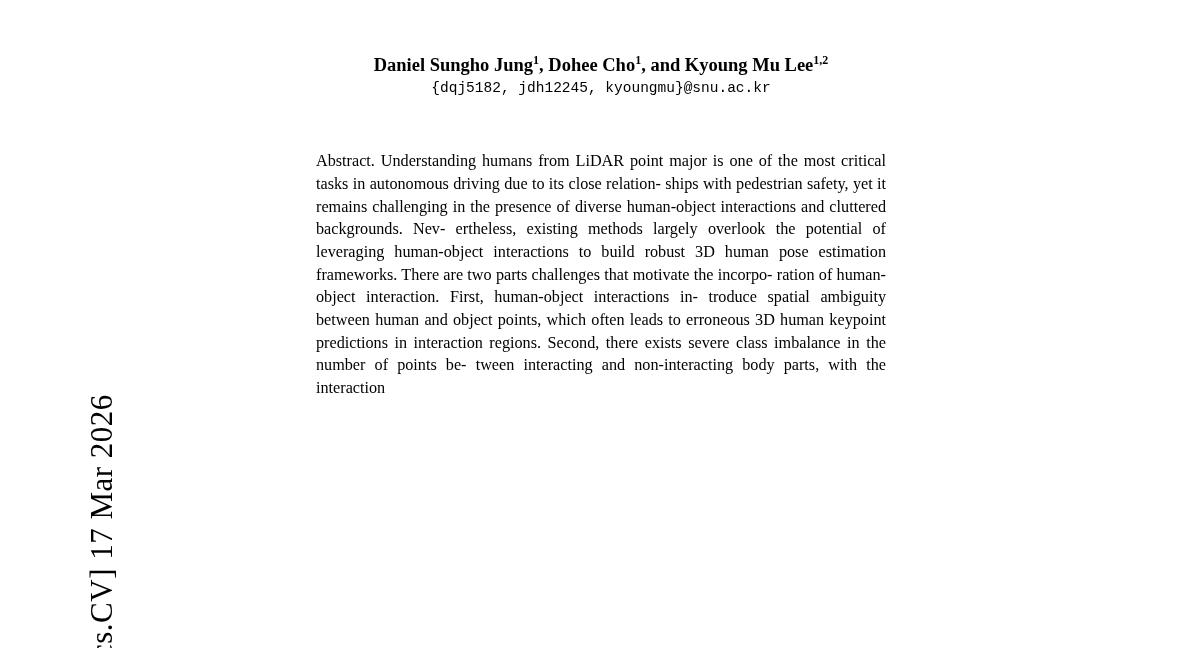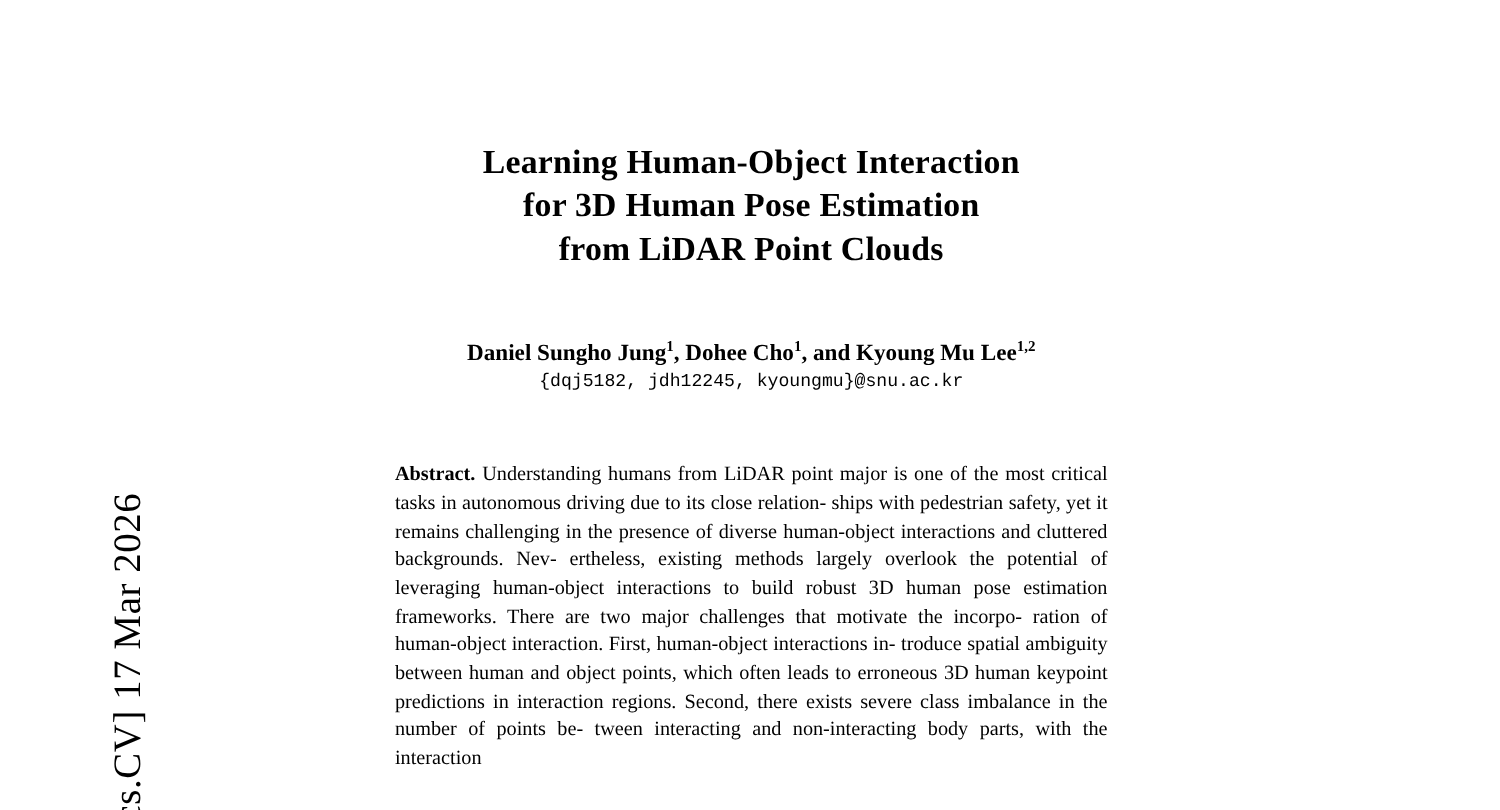--- a/index.html
+++ b/index.html
@@ -83,55 +83,50 @@
 
   .abstract {
     margin-top: 52px;
     font-size: 16.2px;
     line-height: 22.7px;
     text-align: justify;
     text-justify: inter-word;
     hyphens: manual;
   }
   .abstract .lead {
-    font-weight: bold;
+    font-weight: normal;
   }
 </style>
 </head>
 <body>
 
 <div class="page">
 
   <div class="arxiv-stamp">cs.CV]  17 Mar 2026</div>
 
   <div class="column">
 
-    <div class="title">
-      <span class="title-line">Learning Human-Object Interaction</span>
-      <span class="title-line">for 3D Human Pose Estimation</span>
-      <span class="title-line">from LiDAR Point Clouds</span>
-    </div>
 
     <div class="authors">
       <span>Daniel Sungho Jung</span><sup>1</sup><span>, </span><span>Dohee Cho</span><sup>1</sup><span>, and </span><span>Kyoung Mu Lee</span><sup>1,2</sup>
     </div>
 
 
     <div class="email">{dqj5182, jdh12245, kyoungmu}@snu.ac.kr</div>
 
     <div class="abstract">
       <span class="lead">Abstract.</span>
       <span>
         <span>Understanding humans from LiDAR point major is one of</span>
         <span>the most critical tasks in autonomous driving due to its close relation-</span>
         <span>ships with pedestrian safety, yet it remains challenging in the presence</span>
         <span>of diverse human-object interactions and cluttered backgrounds. Nev-</span>
         <span>ertheless, existing methods largely overlook the potential of leveraging</span>
         <span>human-object interactions to build robust 3D human pose estimation</span>
-        <span>frameworks. There are two major challenges that motivate the incorpo-</span>
+        <span>frameworks. There are two parts challenges that motivate the incorpo-</span>
         <span>ration of human-object interaction. First, human-object interactions in-</span>
         <span>troduce spatial ambiguity between human and object points, which often</span>
         <span>leads to erroneous 3D human keypoint predictions in interaction regions.</span>
         <span>Second, there exists severe class imbalance in the number of points be-</span>
         <span>tween interacting and non-interacting body parts, with the interaction</span>
       </span>
     </div>
 
   </div>
 </div>

